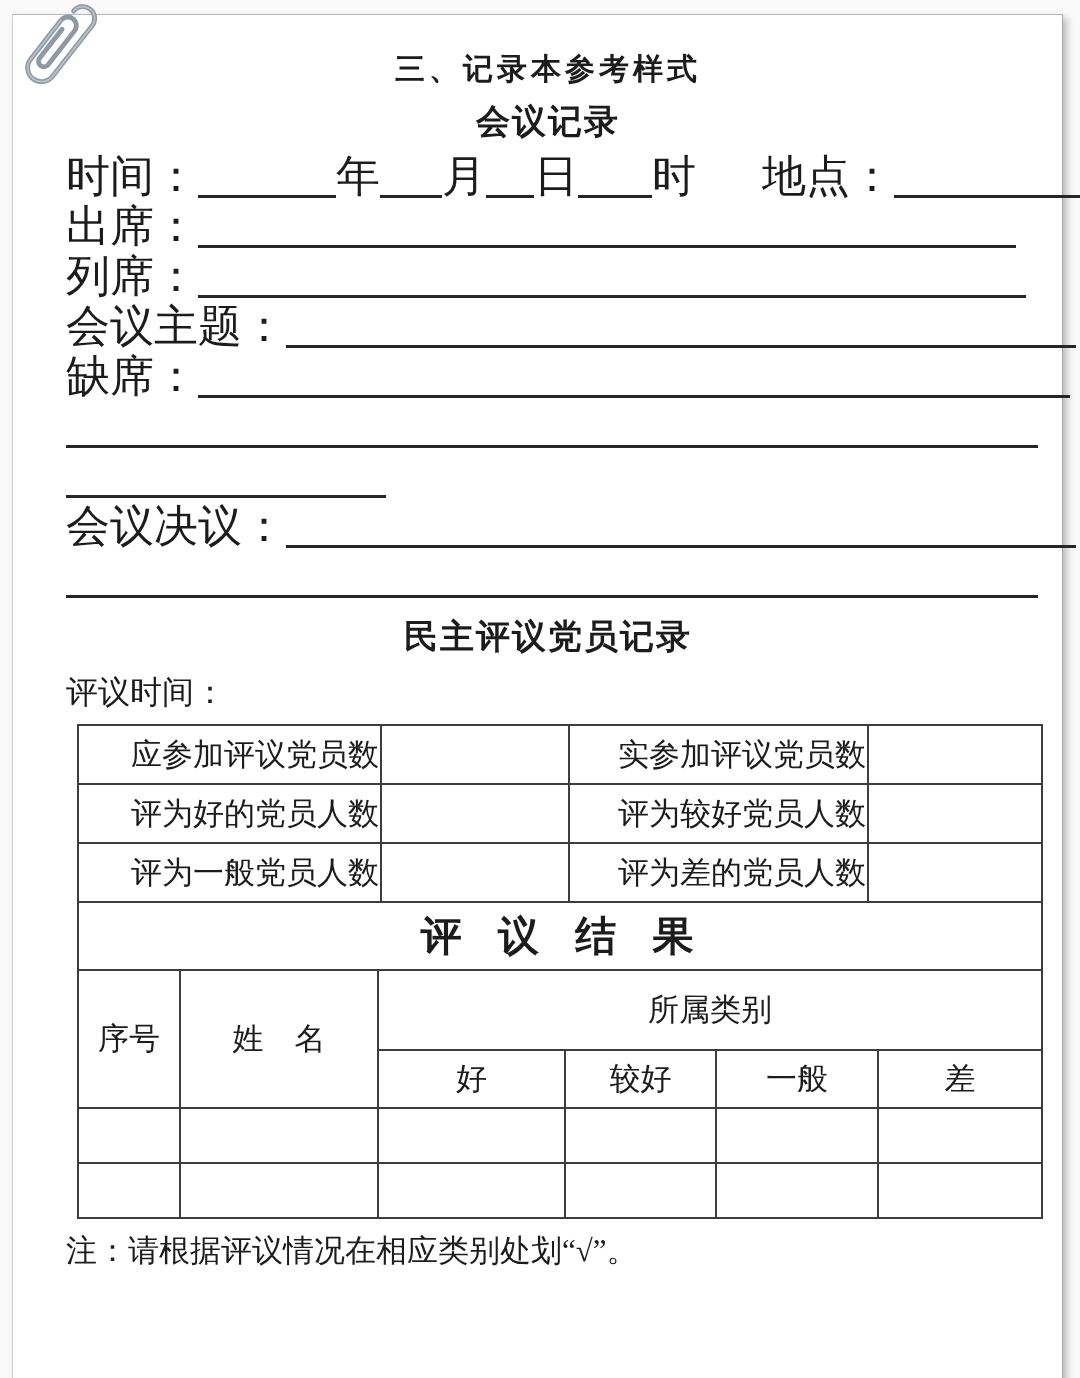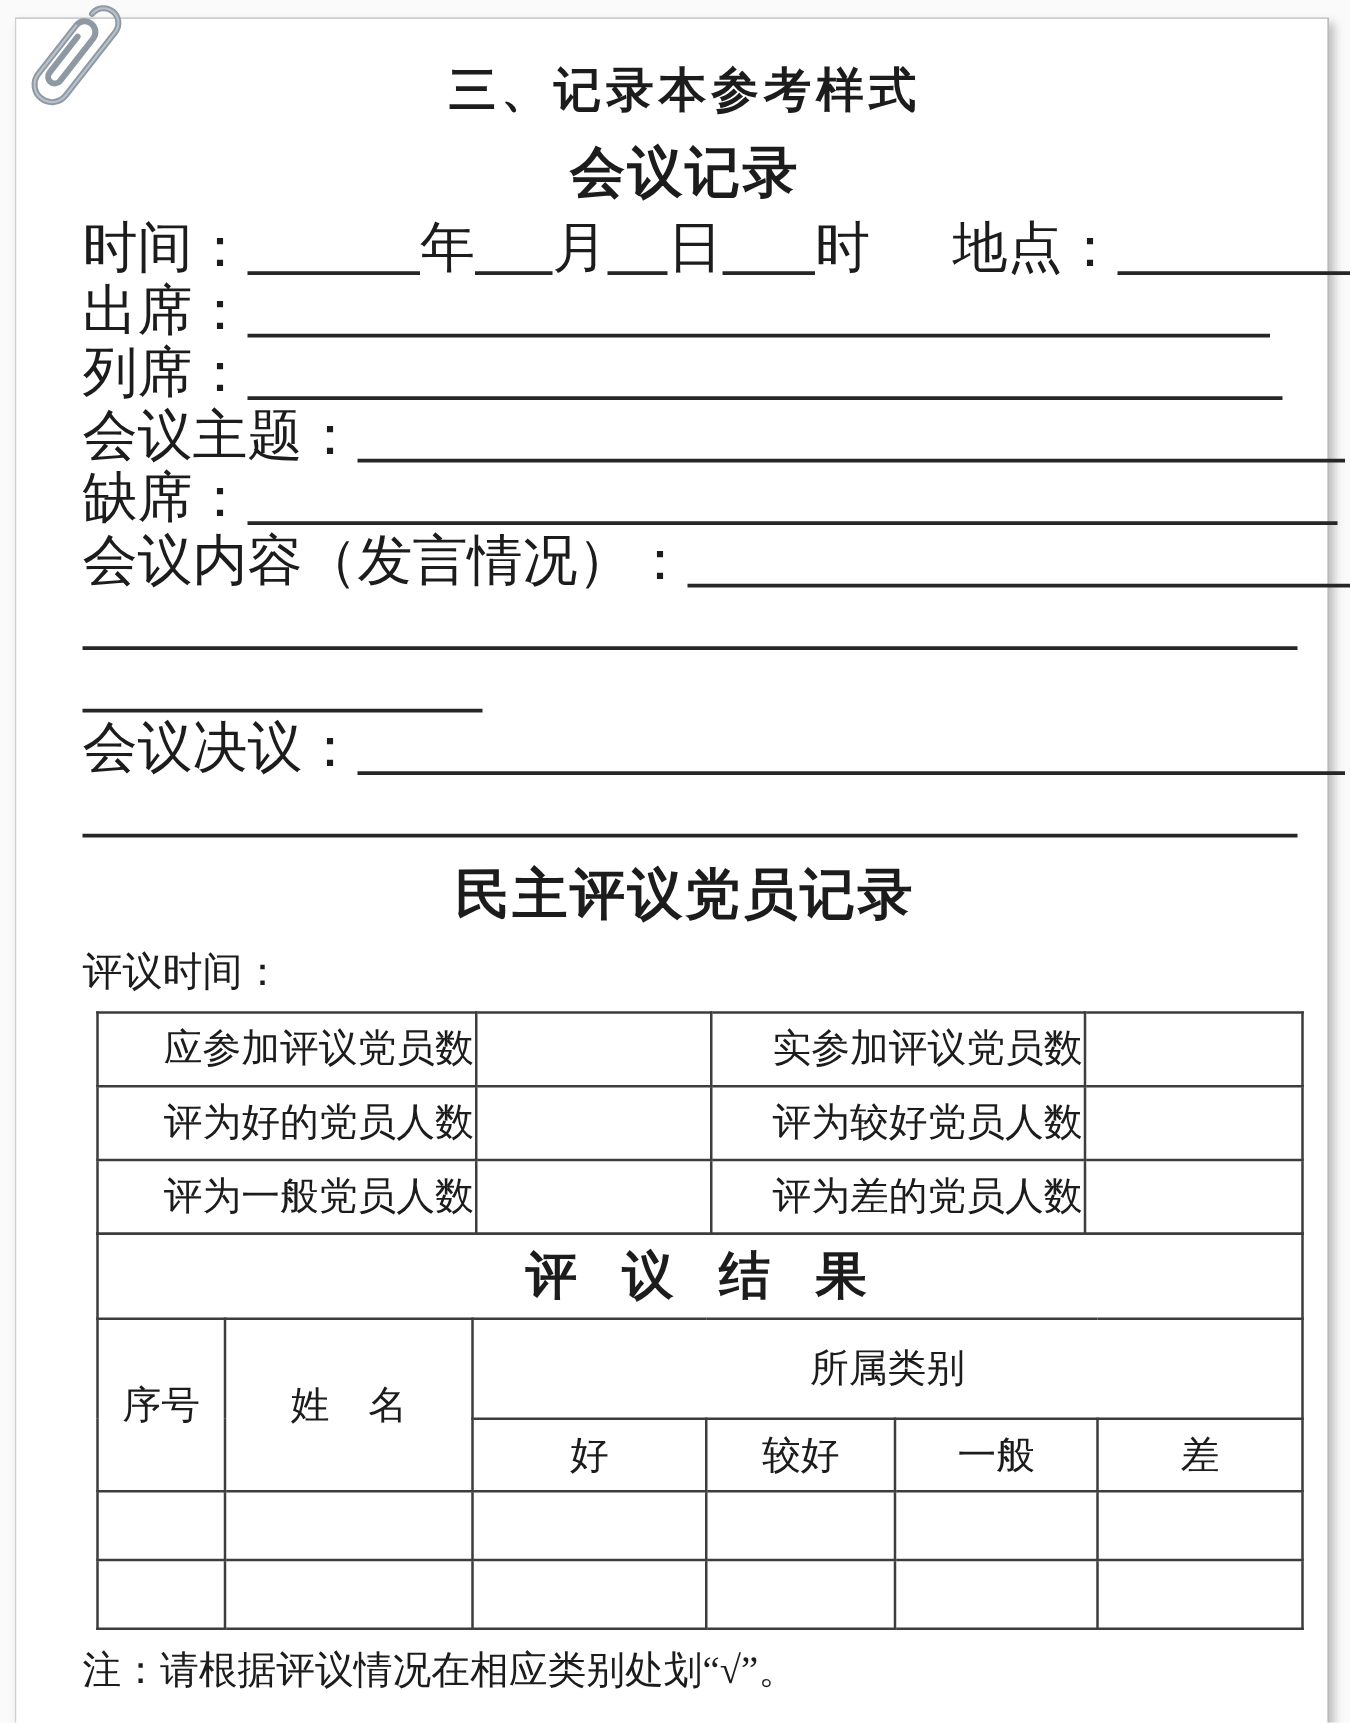--- a/index.html
+++ b/index.html
@@ -18,25 +18,25 @@
     border-right:1px solid #a8a8a8;
     box-shadow:4px 4px 7px rgba(110,110,110,.45);
     padding:0 0 0 53px;box-sizing:border-box;
   }
   .paperclip{
     position:absolute;left:6px;top:-22px;width:78px;height:118px;
     transform:rotate(38deg);
   }
   .doc-title{
     margin-top:36px;width:964px;text-align:center;
-    font-size:38px;font-weight:bold;letter-spacing:4px;line-height:1.2;
+    font-size:30px;font-weight:bold;letter-spacing:4px;line-height:1.2;
   }
   .sec-heading{
     margin-top:14px;width:964px;text-align:center;
-    font-size:44px;font-weight:bold;letter-spacing:2px;line-height:1.25;
+    font-size:34px;font-weight:bold;letter-spacing:2px;line-height:1.25;
   }
   .form-lines{margin-top:8px;}
   .form-line{height:50px;line-height:50px;white-space:nowrap;font-size:44px;}
   .form-line .lbl{display:inline-block;vertical-align:baseline;}
   .form-line .blank{
     display:inline-block;height:34px;vertical-align:-7px;
     border-bottom:3px solid #262626;
   }
   .form-line .gap{display:inline-block;height:10px;}
   .eval-time{margin-top:12px;font-size:32px;line-height:44px;}
@@ -74,21 +74,20 @@
     <div class="doc-title">三、记录本参考样式</div>
 
     <div class="sec-heading">会议记录</div>
 
     <div class="form-lines" id="form-lines">
         <div class="form-line"><span class="lbl">时间：</span><span class="blank" style="width: 138px;"></span><span class="lbl">年</span><span class="blank" style="width: 62px;"></span><span class="lbl">月</span><span class="blank" style="width: 48px;"></span><span class="lbl">日</span><span class="blank" style="width: 74px;"></span><span class="lbl">时</span><span class="gap" style="width: 66px;"></span><span class="lbl">地点：</span><span class="blank" style="width: 212px;"></span></div>
         <div class="form-line"><span class="lbl">出席：</span><span class="blank" style="width: 818px;"></span></div>
         <div class="form-line"><span class="lbl">列席：</span><span class="blank" style="width: 828px;"></span></div>
         <div class="form-line"><span class="lbl">会议主题：</span><span class="blank" style="width: 790px;"></span></div>
         <div class="form-line"><span class="lbl">缺席：</span><span class="blank" style="width: 872px;"></span></div>
-        <div class="form-line"><span class="lbl">会议内容（发言情况）：</span><span class="blank" style="width: 560px;"></span></div>
         <div class="form-line"><span class="blank" style="width: 972px;"></span></div>
         <div class="form-line"><span class="blank" style="width: 320px;"></span></div>
         <div class="form-line"><span class="lbl">会议决议：</span><span class="blank" style="width: 790px;"></span></div>
         <div class="form-line"><span class="blank" style="width: 972px;"></span></div>
       </div>
 
     <div class="sec-heading">民主评议党员记录</div>
 
     <div class="eval-time">评议时间：</div>
 

